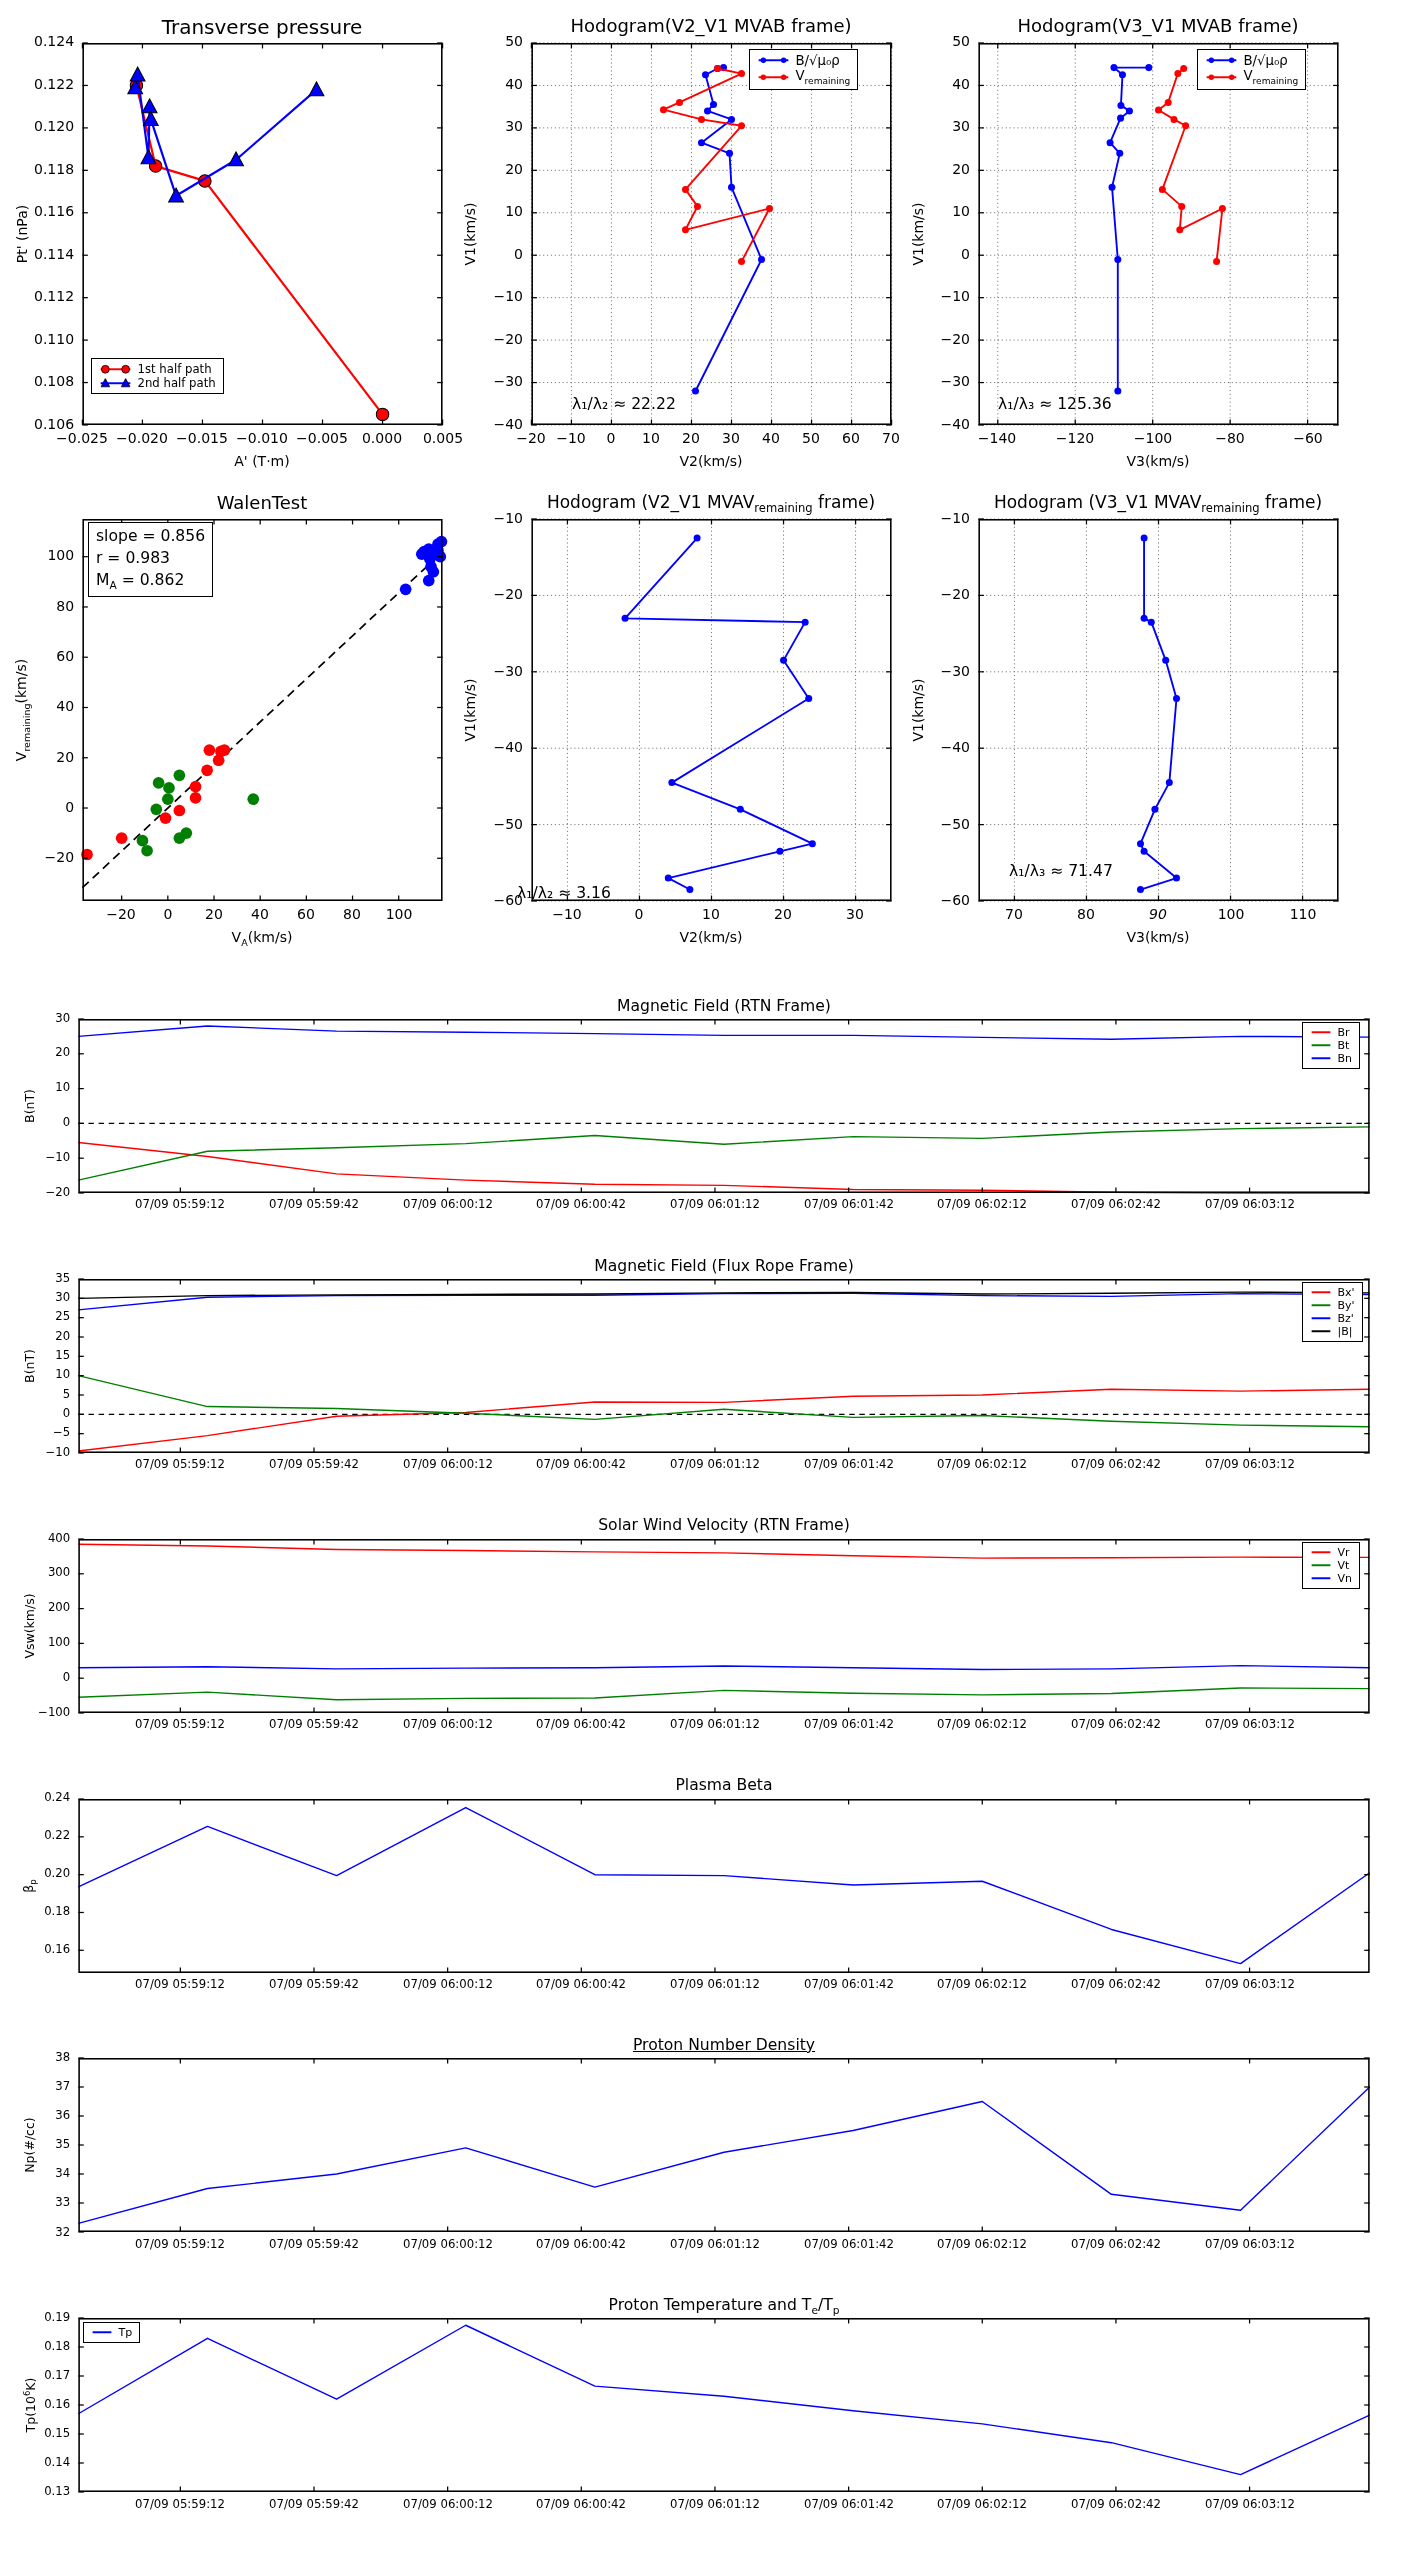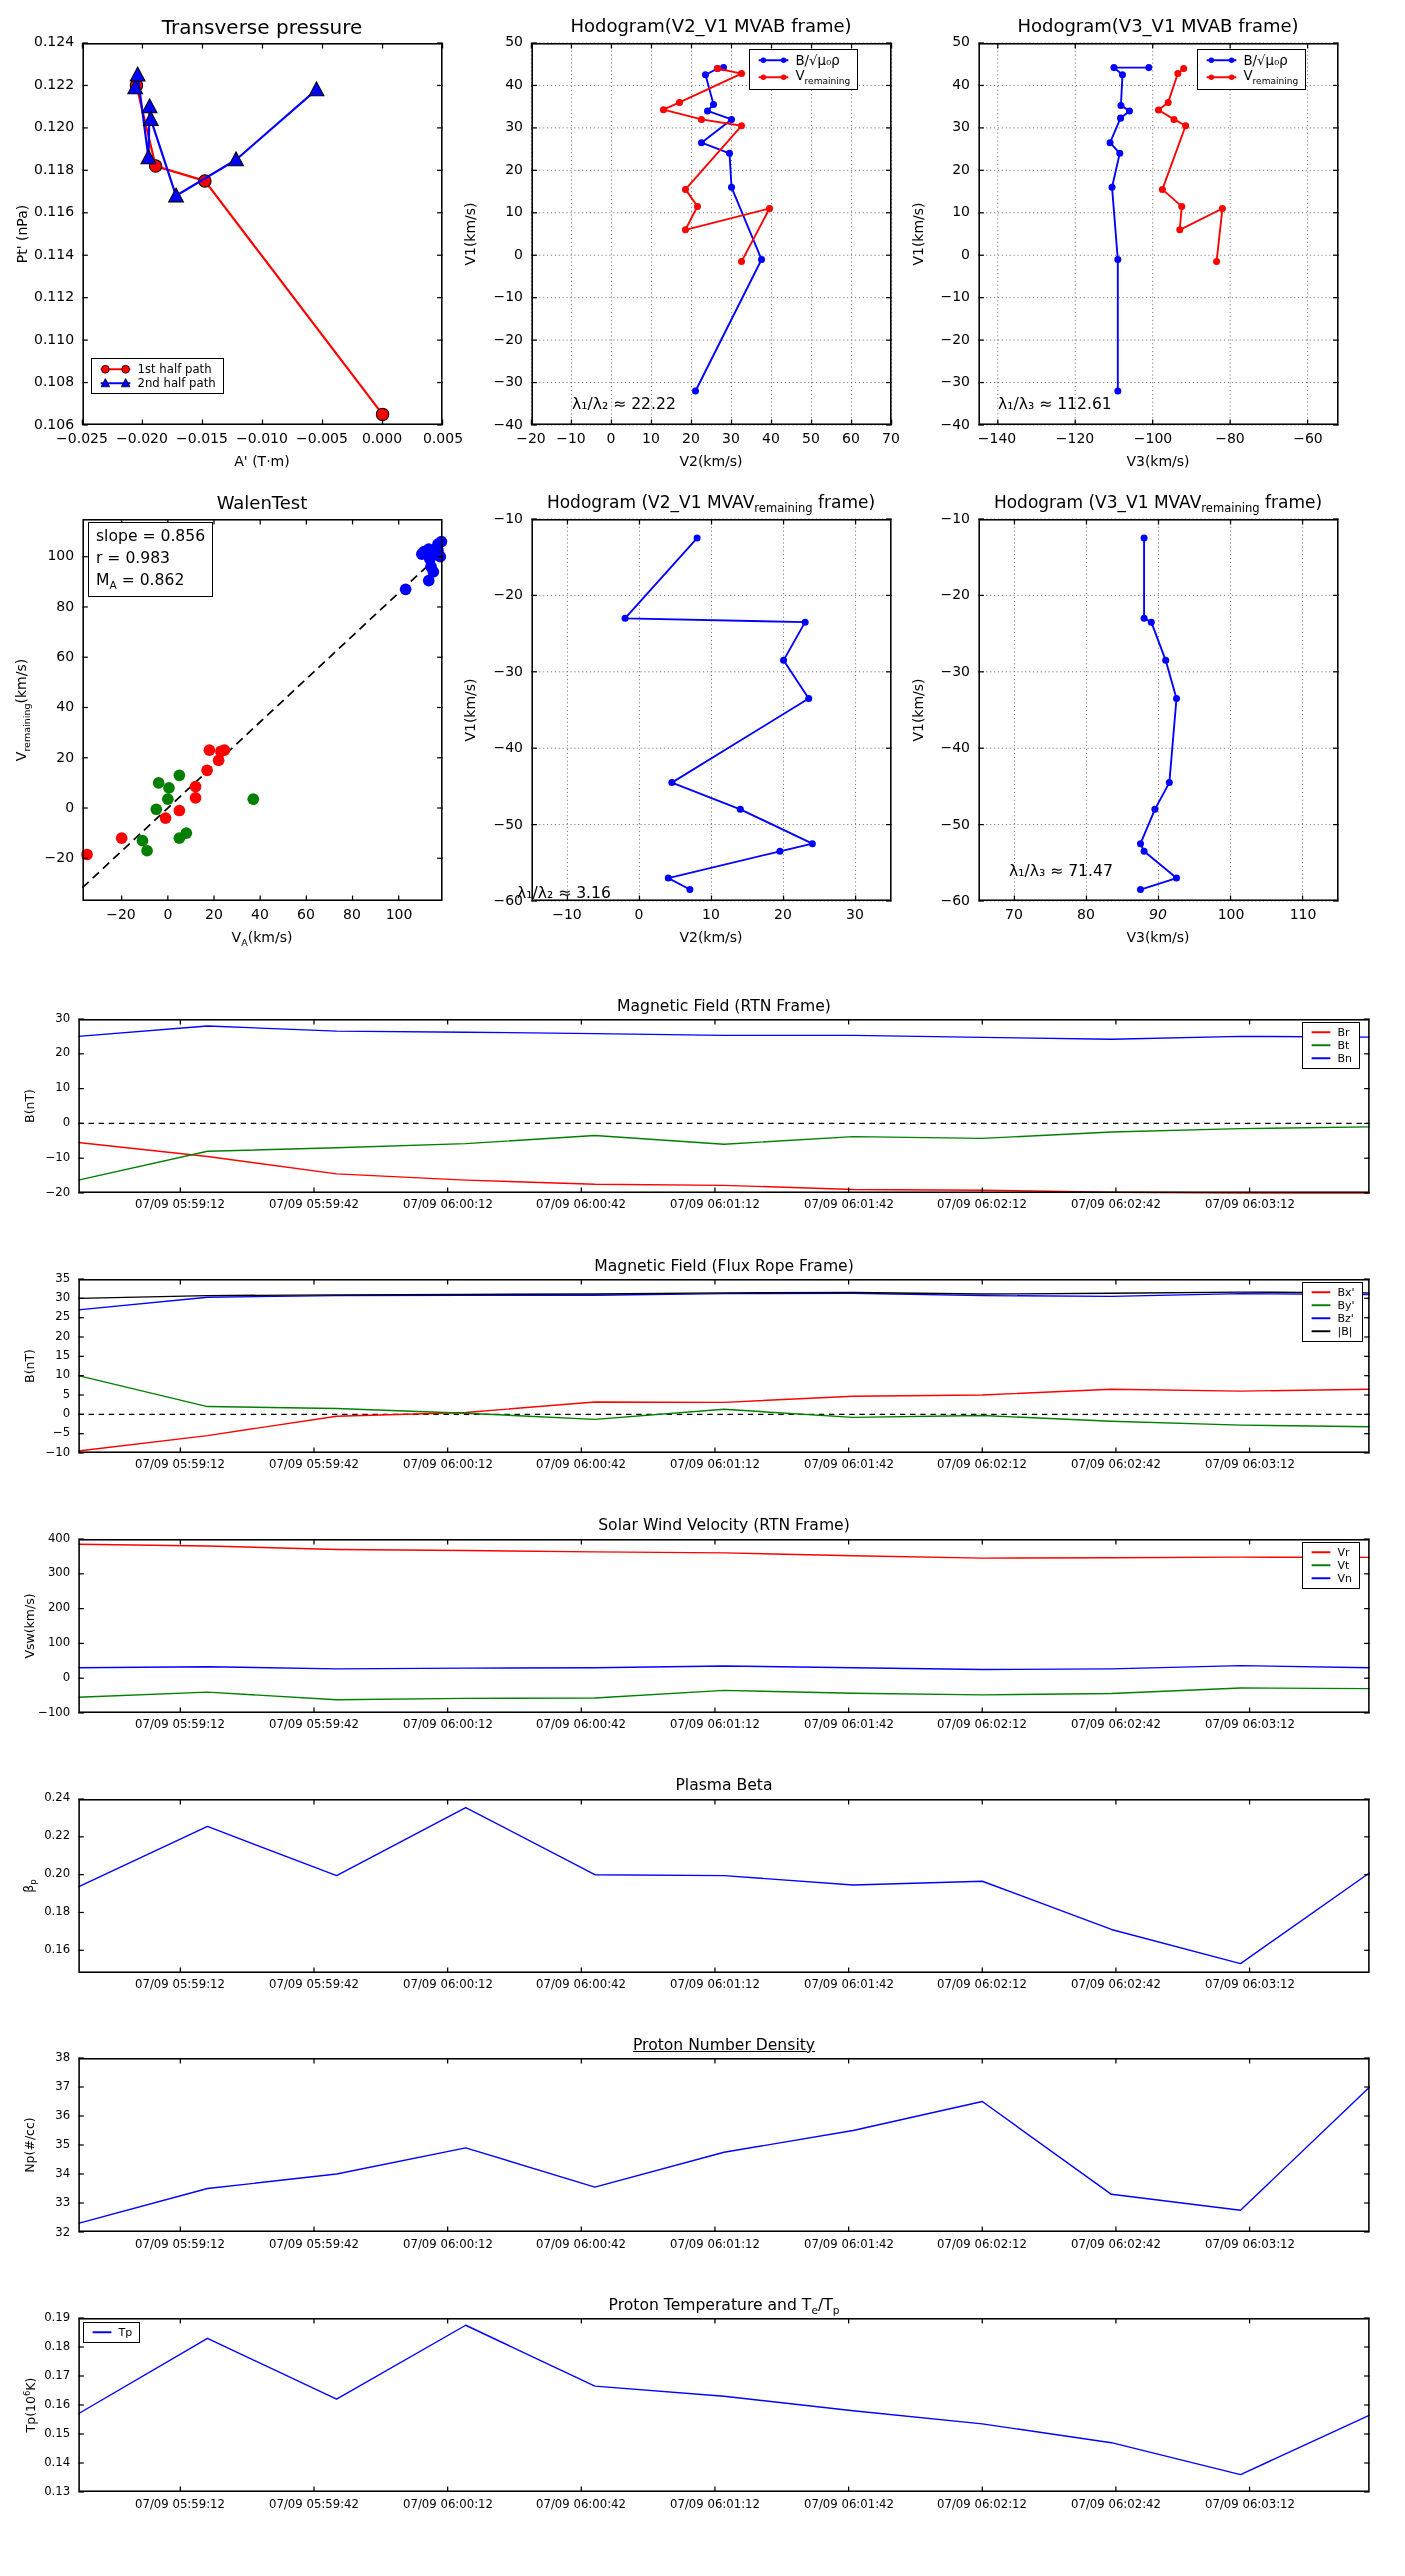--- a/index.html
+++ b/index.html
@@ -319,21 +319,21 @@
     <div class="t" style="left: 892px; top: 332px; font-size: 14px; width: 78px; text-align: right;">−20</div>
     <div class="t" style="left: 892px; top: 289px; font-size: 14px; width: 78px; text-align: right;">−10</div>
     <div class="t" style="left: 892px; top: 247px; font-size: 14px; width: 78px; text-align: right;">0</div>
     <div class="t" style="left: 892px; top: 204px; font-size: 14px; width: 78px; text-align: right;">10</div>
     <div class="t" style="left: 892px; top: 162px; font-size: 14px; width: 78px; text-align: right;">20</div>
     <div class="t" style="left: 892px; top: 119px; font-size: 14px; width: 78px; text-align: right;">30</div>
     <div class="t" style="left: 892px; top: 77px; font-size: 14px; width: 78px; text-align: right;">40</div>
     <div class="t" style="left: 892px; top: 34px; font-size: 14px; width: 78px; text-align: right;">50</div>
     <div class="t tc" style="left: 1158px; top: 454px; font-size: 14px;">V3(km/s)</div>
     <div class="t ylab" style="left: 919px; top: 234px; font-size: 14px;">V1(km/s)</div>
-    <div class="t" style="left: 998px; top: 396px; font-size: 15.6px;">λ₁/λ₃ ≈ 112.61</div>
+    <div class="t" style="left: 998px; top: 396px; font-size: 15.6px;">λ₁/λ₃ ≈ 125.36</div>
     <div class="legend" style="left: 1197px; top: 49px;">
       <div class="leg-row">
         <svg width="33" height="12.5" style="position: static; flex: 0 0 auto;" viewBox="0 0 42 16">
           <line x1="2" y1="8" x2="40" y2="8" stroke="#0000ff" stroke-width="2.5"></line>
           <circle cx="8" cy="8" r="3.5" fill="#0000ff"></circle>
           <circle cx="34" cy="8" r="3.5" fill="#0000ff"></circle>
         </svg>
         <span style="font-size: 13.3px;">B/√μ₀ρ</span>
       </div>
       <div class="leg-row">

